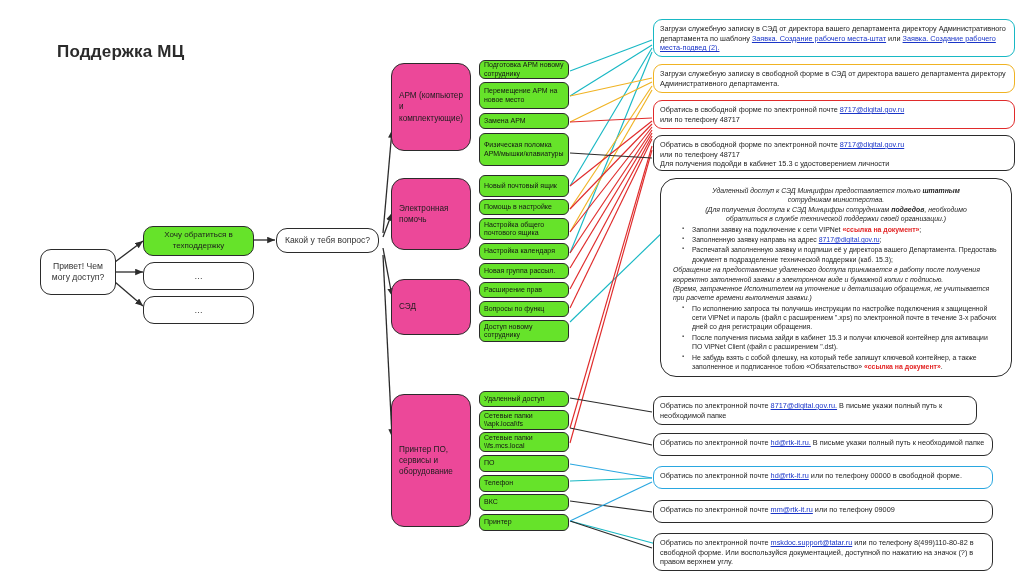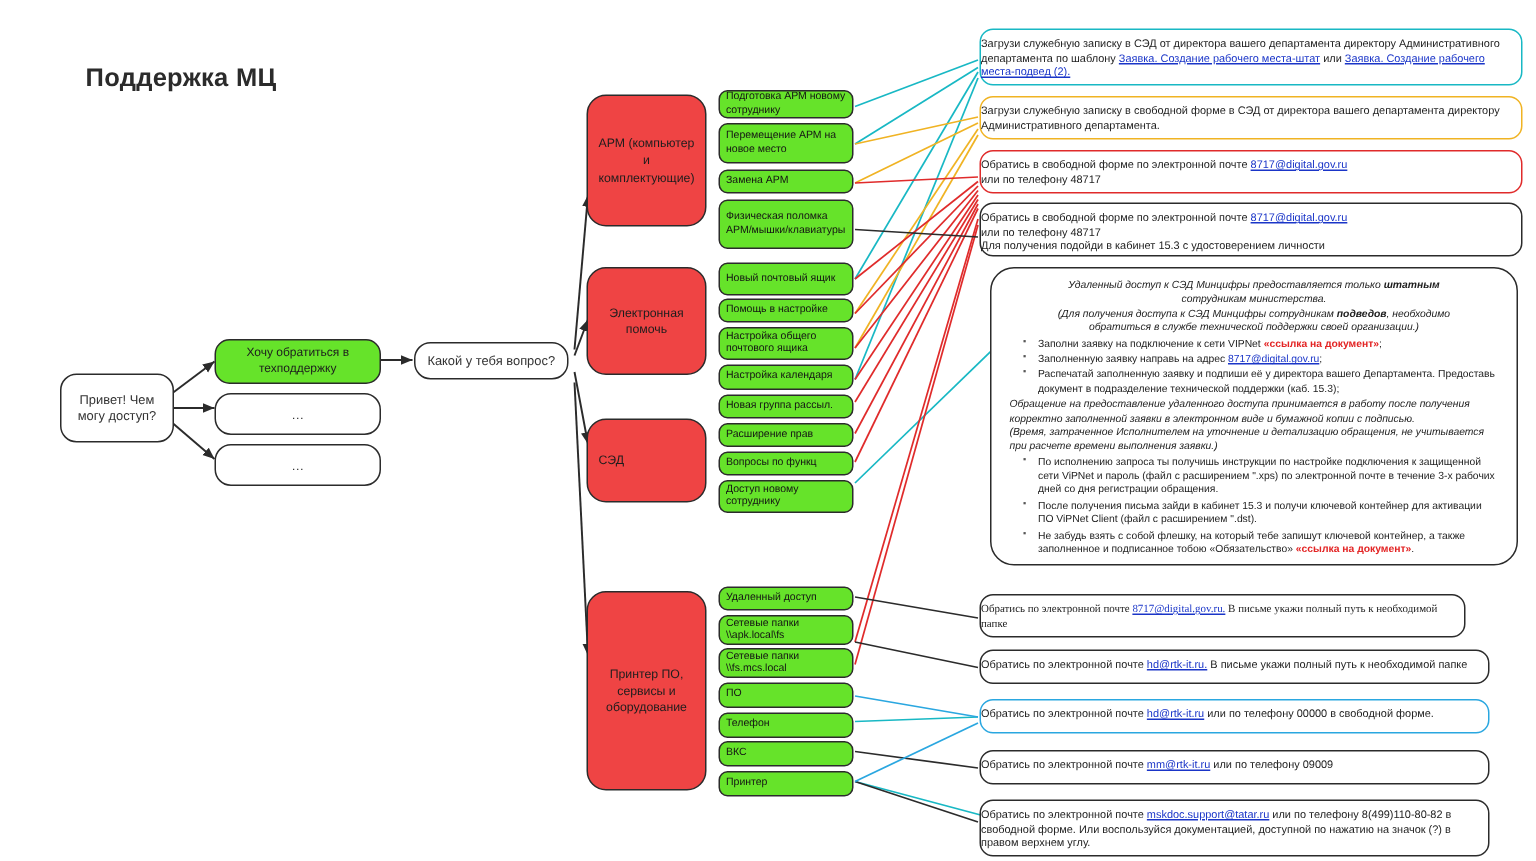--- a/index.html
+++ b/index.html
@@ -18,32 +18,32 @@
         text-align:center;border:1.4px solid #2b2b2b;}
 
   .title{position:absolute;left:57px;top:42px;font-size:17px;font-weight:bold;
          color:#2b2b2b;letter-spacing:.2px;z-index:4;}
 
   
   .bubble{background:#fff;border-radius:11px;font-size:8.6px;line-height:1.25;
           color:#333;padding:3px 5px;}
 
   
-  .cat{background:#ef4444;border-radius:13px;font-size:8.2px;line-height:1.35;
-       color:#1d1d1d;padding:4px 7px;justify-content:flex-start;text-align:center;}
+  .cat{background:#ec4899;border-radius:13px;font-size:8.2px;line-height:1.35;
+       color:#1d1d1d;padding:4px 7px;justify-content:flex-start;text-align:left;}
 
   
   .sub{background:#66e32a;border-radius:6px;font-size:7px;line-height:1.18;
        color:#141414;padding:2px 4px;justify-content:flex-start;text-align:left;
        overflow:hidden;}
 
   
   .note{position:absolute;z-index:3;box-sizing:border-box;background:#fff;
         border-radius:9px;border:1.3px solid #2b2b2b;
-        font-size:7.3px;line-height:1.33;color:#1d1d1d;padding:4px 0;}
+        font-size:7.3px;line-height:1.33;color:#1d1d1d;padding:4px 6px;}
   .note.teal{border-color:#18b8c4;}
   .note.amber{border-color:#f0b323;}
   .note.red{border-color:#e02b2b;}
   .note.blue{border-color:#2aa7e0;}
   .note a,.lnk{color:#1a35c8;text-decoration:underline;}
   .lnk-red{color:#e32424;text-decoration:none;font-weight:bold;}
 
   
   .panel{position:absolute;z-index:3;box-sizing:border-box;background:#fff;
          border:1.4px solid #2b2b2b;border-radius:16px;
@@ -247,21 +247,21 @@
     </ul>
     <div class="it"><span>Обращение на предоставление удаленного доступа принимается в работу после получения корректно заполненной заявки в электронном виде и бумажной копии с подписью.</span></div>
     <div class="it"><span>(Время, затраченное Исполнителем на уточнение и детализацию обращения, не учитывается при расчете времени выполнения заявки.)</span></div>
     <ul>
       <li><span>По исполнению запроса ты получишь инструкции по настройке подключения к защищенной сети ViPNet и пароль (файл с расширением ".xps) по электронной почте в течение 3-х рабочих дней со дня регистрации обращения.</span></li>
       <li><span>После получения письма зайди в кабинет 15.3 и получи ключевой контейнер для активации ПО ViPNet Client (файл с расширением ".dst).</span></li>
       <li><span>Не забудь взять с собой флешку, на который тебе запишут ключевой контейнер, а также заполненное и подписанное тобою «Обязательство» </span><span class="lnk-red">«ссылка на документ»</span><span>.</span></li>
     </ul>
   </div>
 
-  <div class="note" style="left:653px;top:396px;width:324px;height:29px;font-family:Liberation Serif, serif;">
+  <div class="note" style="left:653px;top:396px;width:324px;height:29px;">
     <span>Обратись по электронной почте </span><span class="lnk">8717@digital.gov.ru.</span><span> В письме укажи полный путь к необходимой папке</span>
   </div>
 
   <div class="note" style="left:653px;top:433px;width:340px;height:23px;">
     <span>Обратись по электронной почте </span><span class="lnk">hd@rtk-it.ru.</span><span> В письме укажи полный путь к необходимой папке</span>
   </div>
 
   <div class="note blue" style="left:653px;top:466px;width:340px;height:23px;">
     <span>Обратись по электронной почте </span><span class="lnk">hd@rtk-it.ru</span><span> или по телефону 00000 в свободной форме.</span>
   </div>

